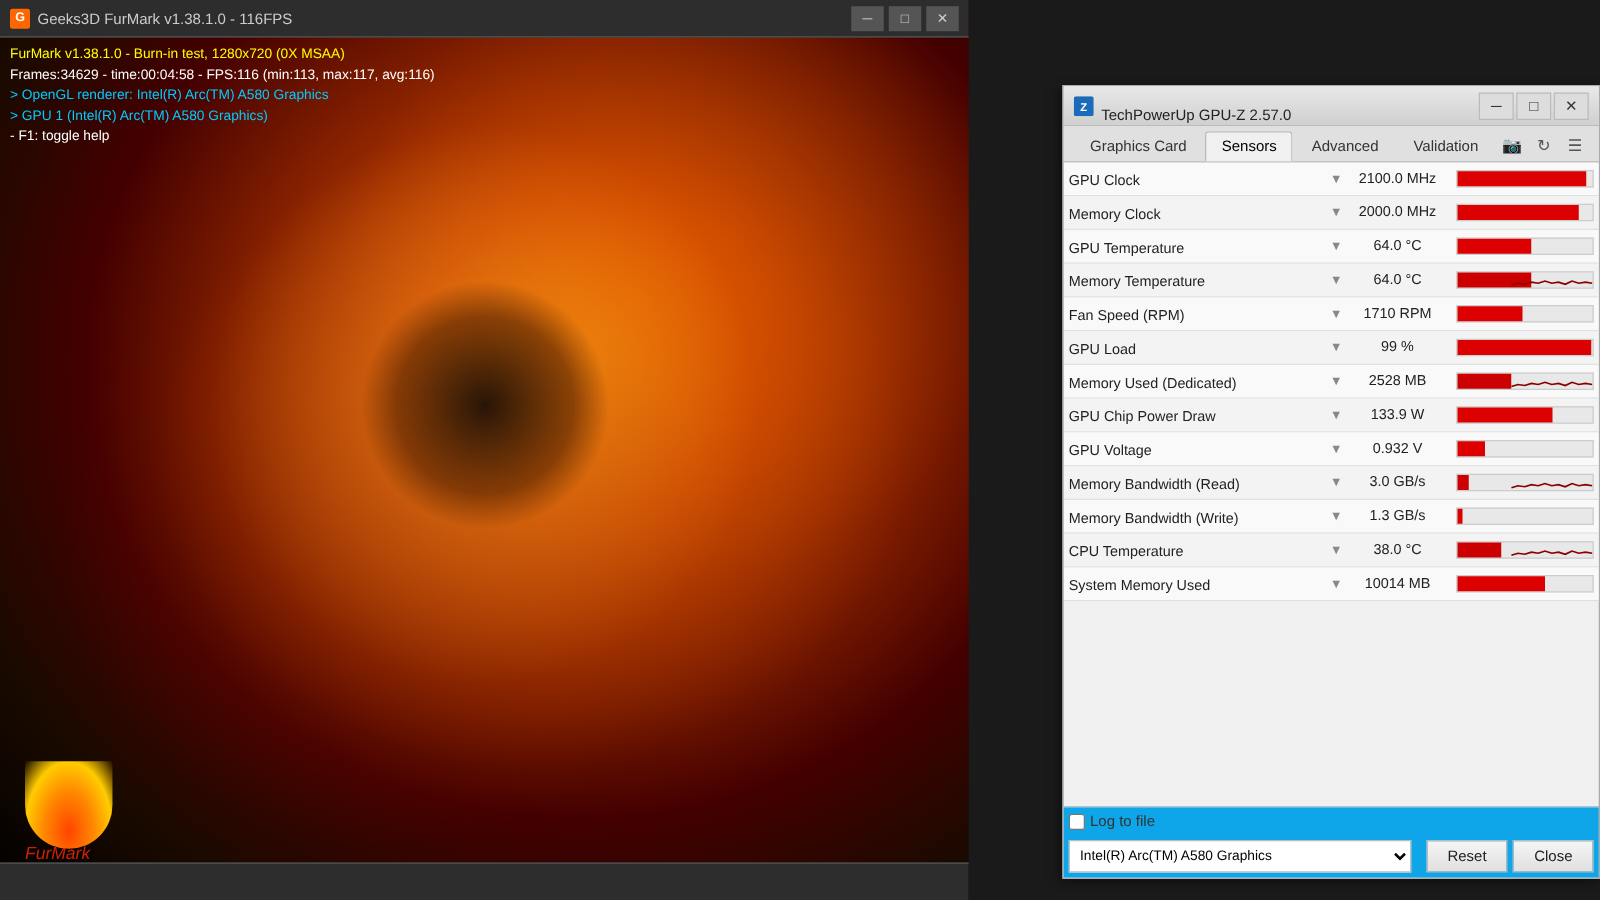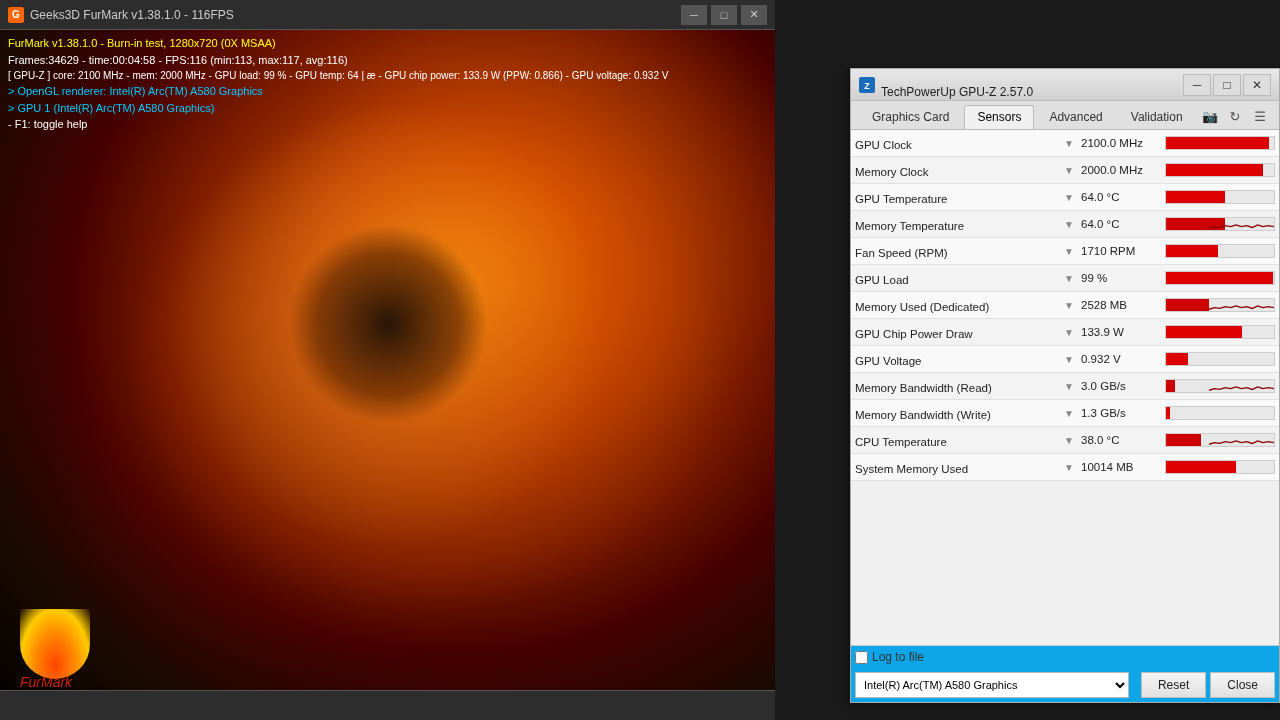--- a/index.html
+++ b/index.html
@@ -253,21 +253,21 @@
       display: flex; align-items: center; justify-content: center;
       color: #888;
       font-size: 10px;
       cursor: pointer;
       flex-shrink: 0;
     }
 
     .sensor-value-cell {
       width: 80px;
       min-width: 80px;
-      text-align: left;
+      text-align: center;
       padding-right: 6px;
       font-size: 11.5px;
       color: #222;
     }
 
     .sensor-bar-cell {
       flex: 1;
       padding: 0 4px;
       height: 100%;
       display: flex;
@@ -372,21 +372,20 @@
     <div class="furmark-win-controls">
       <button class="furmark-win-btn">─</button>
       <button class="furmark-win-btn">□</button>
       <button class="furmark-win-btn close-btn">✕</button>
     </div>
   </div>
 
   <div id="furmark-info">
     <div class="info-line info-yellow">FurMark v1.38.1.0 - Burn-in test, 1280x720 (0X MSAA)</div>
     <div class="info-line info-white">Frames:34629 - time:00:04:58 - FPS:116 (min:113, max:117, avg:116)</div>
-    <div class="info-line info-white" style="font-size:10px">[ GPU-Z ] core: 2100 MHz - mem: 2000 MHz - GPU load: 99 % - GPU temp: 64 | æ - GPU chip power: 133.9 W (PPW: 0.866) - GPU voltage: 0.932 V</div>
     <div class="info-line info-cyan">&gt; OpenGL renderer: Intel(R) Arc(TM) A580 Graphics</div>
     <div class="info-line info-cyan">&gt; GPU 1 (Intel(R) Arc(TM) A580 Graphics)</div>
     <div class="info-line info-white">- F1: toggle help</div>
   </div>
 
   <div id="furmark-logo">
     <div class="logo-flame"></div>
     <div class="logo-text">FurMark</div>
   </div>
 

